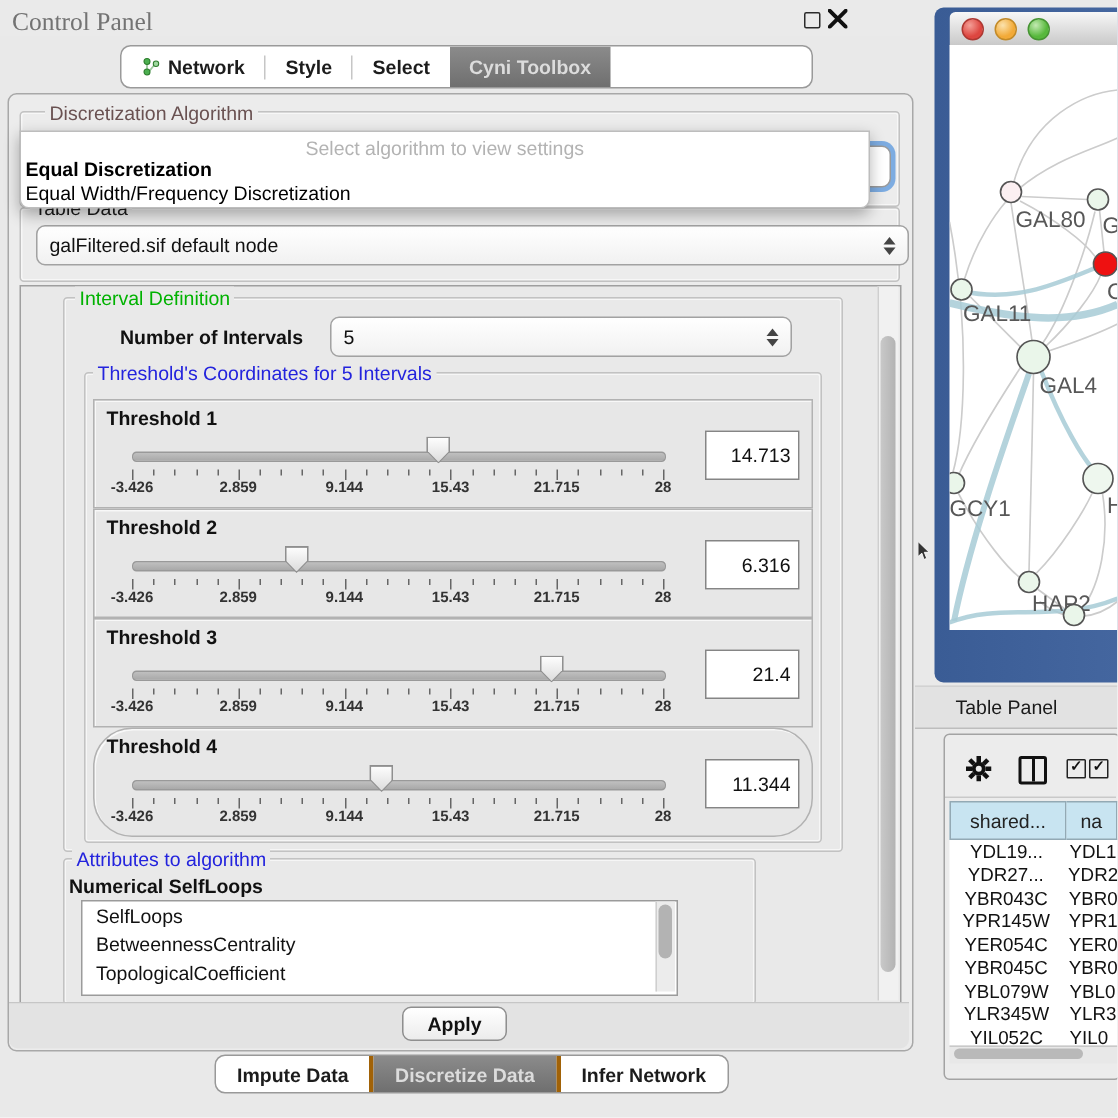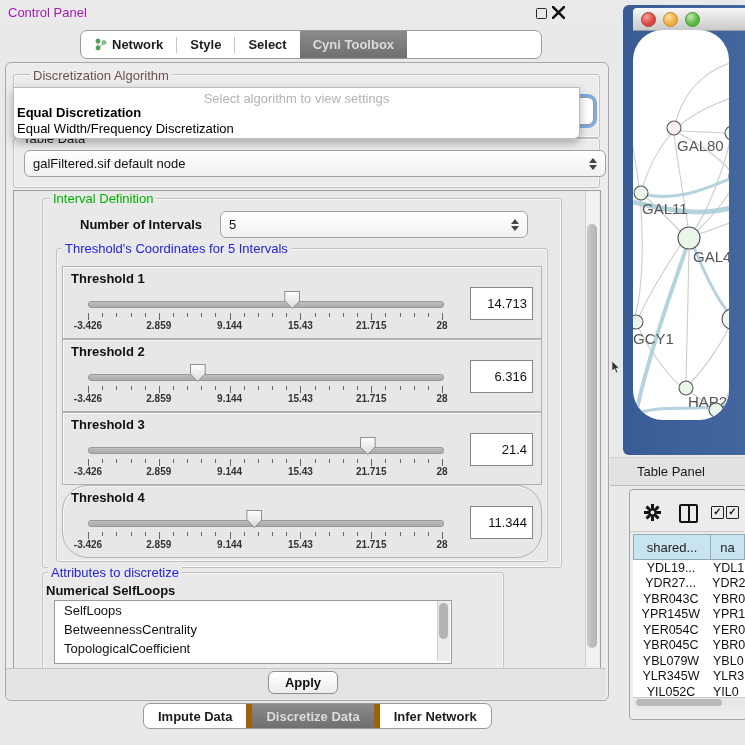--- a/index.html
+++ b/index.html
@@ -1,21 +1,21 @@
 <!DOCTYPE html>
 <html><head>
 <meta charset="utf-8">
 <style>
   html,body{margin:0;padding:0;}
   #root{position:relative;width:745px;height:745px;background:#e9e9e9;
         font-family:"Liberation Sans",sans-serif;overflow:hidden;color:#111;}
   .abs{position:absolute;}
   
   .titlebar{left:0;top:0;width:620px;height:24px;background:#eaeaea;}
-  .titlebar .t{left:8px;top:5px;font-size:13px;color:#a21caf;}
+  .titlebar .t{left:8px;top:5px;font-size:17px;color:#737373;font-family:Liberation Serif, serif;}
   .float-btn{left:536px;top:8px;width:9px;height:9px;border:1.5px solid #2b2b2b;border-radius:1.5px;background:transparent;}
   .close-btn{left:552px;top:6px;width:13px;height:13px;}
   .tabbar{left:80px;top:30px;width:460px;height:27px;background:#fff;border:1px solid #9a9a9a;border-radius:7px;display:flex;align-items:center;overflow:hidden;}
   .tabbar .tab{height:100%;display:flex;align-items:center;gap:5px;padding:0 13px;font-size:13px;font-weight:bold;color:#1c1c1c;white-space:nowrap;}
   .tabbar .tab.sel{background:linear-gradient(#8b8b8b,#6f6f6f);color:#dcdcdc;}
   .tabbar .sep{width:1px;height:16px;background:#c6c6c6;}
   .outer-panel{left:5px;top:62px;width:602px;height:637px;background:#ececec;border:1px solid #a8a8a8;border-radius:6px;}
   .groupbox{border:1px solid #c2c2c2;border-radius:3px;box-shadow:inset 0 0 0 1px rgba(255,255,255,.6);}
   .gtitle{position:absolute;font-size:13px;background:#ececec;padding:0 3px;white-space:nowrap;}
   .alg-group{left:13px;top:74px;width:585px;height:62px;}
@@ -53,31 +53,31 @@
   .attr-group{left:42px;top:572px;width:460px;height:96px;}
   .attr-title{left:48px;top:565px;color:#2323dd;}
   .attr-sub{left:46px;top:583px;font-size:13px;font-weight:bold;}
   .attr-list{left:54px;top:600px;width:396px;height:62px;background:#fff;border:1px solid #9b9b9b;overflow:hidden;font-size:13px;}
   .attr-list .it{padding:1px 0 1px 9px;line-height:17px;white-space:nowrap;}
   .attr-vsb{left:437px;top:601px;width:12px;height:60px;background:#ececec;border-left:1px solid #cfcfcf;}
   .attr-thumb{left:439px;top:603px;width:9px;height:36px;background:#b3b3b3;border-radius:5px;}
   .apply-strip{left:6px;top:668px;width:600px;height:30px;background:#e3e3e3;border-top:1px solid #c6c6c6;border-radius:0 0 6px 6px;}
   .apply-btn{left:268px;top:671px;width:68px;height:21px;background:linear-gradient(#ffffff,#ececec);border:1px solid #8f8f8f;border-radius:6px;font-size:13px;font-weight:bold;display:flex;align-items:center;justify-content:center;}
   .btabs{left:143px;top:703px;height:24px;display:flex;border:1px solid #999;border-radius:7px;overflow:hidden;background:#fff;}
-  .btabs .bt{display:flex;align-items:center;justify-content:center;font-size:13px;font-weight:bold;color:#1c1c1c;padding:0 14px;border-right:6px solid #a16207;}
+  .btabs .bt{display:flex;align-items:center;justify-content:center;font-size:13px;font-weight:bold;color:#1c1c1c;padding:0 14px;border-right:3px solid #a16207;}
   .btabs .bt:last-child{border-right:none;}
   .btabs .bt.sel{background:linear-gradient(#8b8b8b,#6f6f6f);color:#dcdcdc;}
   
   .net-window{left:623px;top:5px;width:122px;height:450px;background:linear-gradient(90deg,#3a5c95,#44669f);border-radius:6px 0 0 6px;}
   .net-titlebar{left:633px;top:8px;width:112px;height:22px;background:linear-gradient(#f7f7f7,#c9c9c9);border-bottom:1px solid #9a9a9a;border-radius:4px 0 0 0;}
   .light{position:absolute;top:4px;width:13px;height:13px;border-radius:50%;}
   .l-red{left:8px;background:radial-gradient(circle at 35% 30%,#f49f97,#dd4640 60%);border:1px solid #ad3832;}
   .l-yellow{left:30px;background:radial-gradient(circle at 35% 30%,#fbe2ad,#f2aa38 60%);border:1px solid #c28a28;}
   .l-green{left:52px;background:radial-gradient(circle at 35% 30%,#c3eab2,#57b83c 60%);border:1px solid #469433;}
-  .net-canvas{left:633px;top:30px;width:96px;height:390px;background:#fff;overflow:hidden;border-radius:30px;}
+  .net-canvas{left:633px;top:30px;width:112px;height:390px;background:#fff;overflow:hidden;}
   .tp-bar{left:610px;top:457px;width:135px;height:27px;background:#e2e2e2;border-top:1px solid #d2d2d2;border-bottom:1px solid #bdbdbd;display:flex;align-items:center;}
   .tp-bar .t{margin-left:27px;font-size:13px;color:#1a1a1a;}
   .table-box{left:629px;top:489px;width:116px;height:229px;background:#ececec;border:1px solid #a3a3a3;border-radius:4px;}
   .tp-toolbar{left:630px;top:490px;width:114px;height:41px;border-bottom:1px solid #c9c9c9;}
   .split-icon{left:679px;top:504px;width:15px;height:15px;border:2px solid #111;border-radius:2px;}
   .split-icon:before{content:"";position:absolute;left:6.5px;top:0;width:2px;height:15px;background:#111;}
   .cb-icon{width:11px;height:11px;border:1.5px solid #222;border-radius:1px;font-size:10px;line-height:10px;text-align:center;color:#111;font-weight:bold;}
   .tab-head{left:633px;top:534px;width:112px;height:26px;display:flex;}
   .th-cell{background:#c8e4f1;border:1px solid #93a9b4;font-size:13px;display:flex;align-items:center;justify-content:center;color:#222;overflow:hidden;white-space:nowrap;}
   .tab-body{left:633px;top:560px;width:112px;height:137px;background:#fff;overflow:hidden;}
@@ -314,21 +314,21 @@
         <div class="ticklab" style="left:95.8px">2.859</div>
         <div class="ticklab" style="left:166.6px">9.144</div>
         <div class="ticklab" style="left:237.4px">15.43</div>
         <div class="ticklab" style="left:308.2px">21.715</div>
         <div class="ticklab" style="left:379.0px">28</div>
         <div class="thr-value">11.344</div>
       </div>
     </div>
 
   <div class="abs groupbox attr-group" style="background:#e9e9e9;"></div>
-  <div class="abs gtitle attr-title" style="background:#e9e9e9;">Attributes to discretize</div>
+  <div class="abs gtitle attr-title" style="background:#e9e9e9;">Attributes to algorithm</div>
   <div class="abs attr-sub">Numerical SelfLoops</div>
   <div class="abs attr-list" id="attr-list">
       <div class="it">SelfLoops</div>
       <div class="it">BetweennessCentrality</div>
       <div class="it">TopologicalCoefficient</div>
     </div>
   <div class="abs attr-vsb"></div>
   <div class="abs attr-thumb"></div>
 
   <div class="abs apply-strip"></div>

